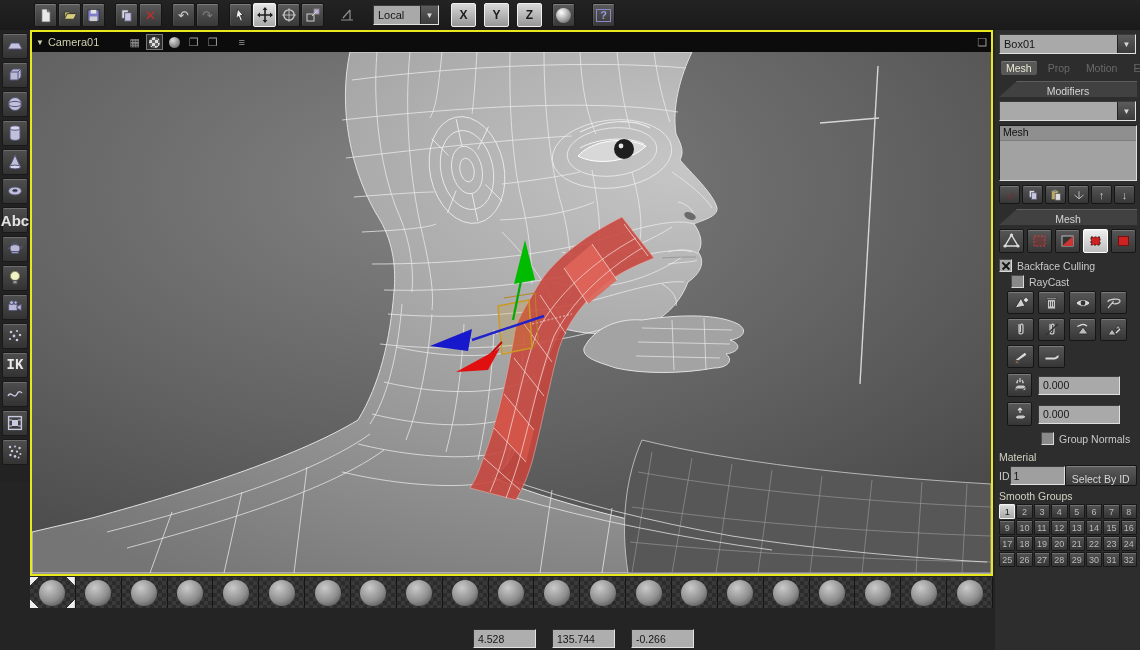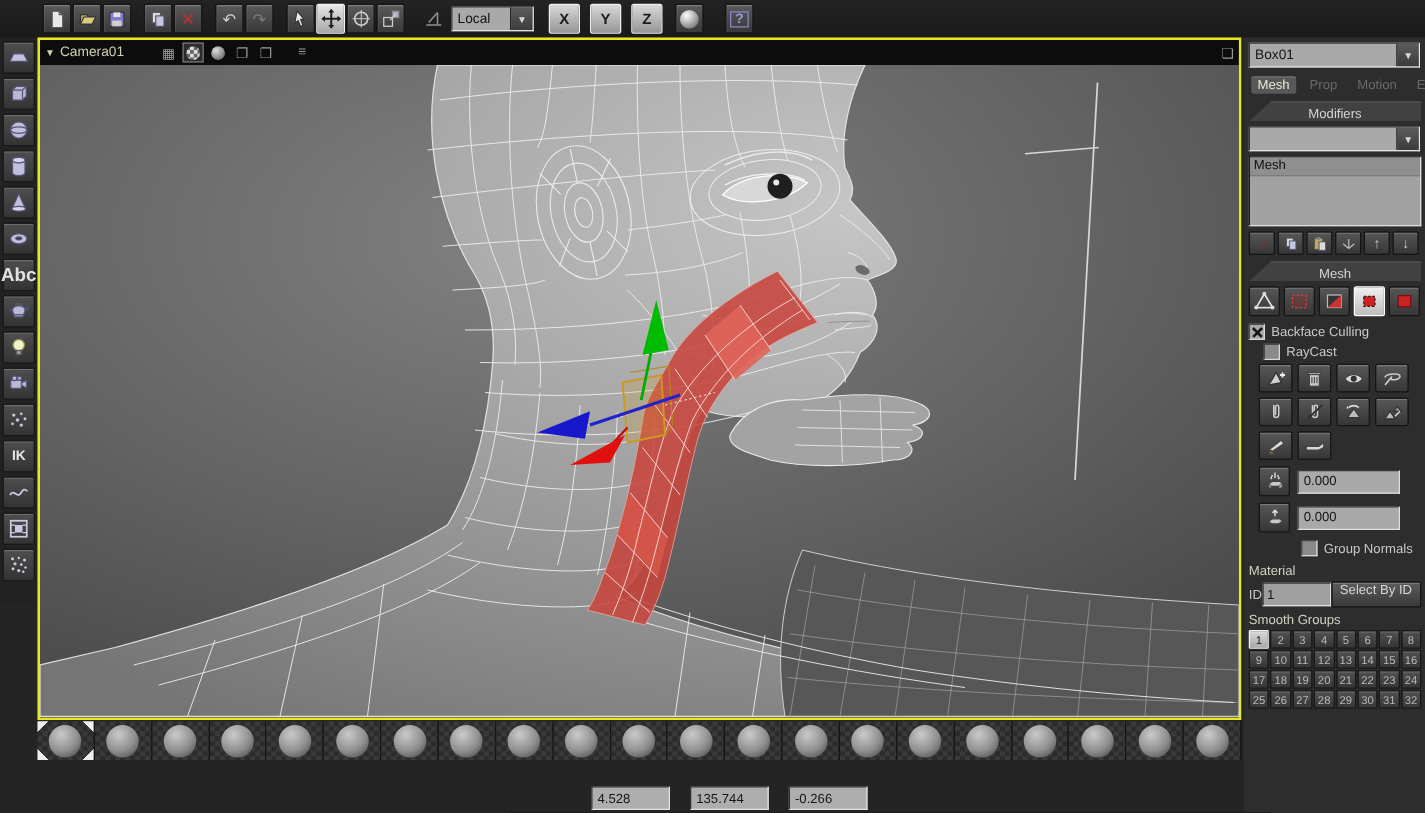--- a/index.html
+++ b/index.html
@@ -77,21 +77,21 @@
         background:linear-gradient(180deg,#585858,#363636);border:1px solid #161616;border-radius:2px;
         box-shadow:inset 0 1px 0 rgba(255,255,255,.22);box-sizing:border-box;}
   .numrow{display:flex;align-items:center;gap:6px;margin:5px 0 0 8px;}
   .numfield{width:76px;height:17px;background:#a9a9a9;border:1px solid;border-color:#3a3a3a #e0e0e0 #e0e0e0 #3a3a3a;
             color:#161616;font-size:10.5px;font-family:"Liberation Sans",sans-serif;padding:0 0 0 4px;box-sizing:content-box;}
   .seclabel{color:#d2d2c2;margin:6px 0 2px 0;}
   .idrow{display:flex;align-items:center;gap:0;margin:2px 0 4px 0;}
   .idfield{width:48px;height:15px;background:#9f9f9f;border:1px solid;border-color:#3a3a3a #e0e0e0 #e0e0e0 #3a3a3a;
            color:#161616;font-size:10.5px;font-family:"Liberation Sans",sans-serif;padding-left:3px;}
   .selbyid{height:19px;flex:1;background:linear-gradient(180deg,#5c5c5c,#3a3a3a);border:1px solid #161616;border-radius:2px;
-           color:#d6d6d6;font-size:10.5px;display:flex;align-items:flex-start;justify-content:center;
+           color:#d6d6d6;font-size:10.5px;display:flex;align-items:flex-end;justify-content:center;
            box-shadow:inset 0 1px 0 rgba(255,255,255,.22);}
   .sggrid{display:grid;grid-template-columns:repeat(8,1fr);gap:1px;margin-top:2px;}
   .sgbtn{height:15px;display:flex;align-items:center;justify-content:center;font-size:9px;color:#b9b9b9;
          background:linear-gradient(180deg,#525252,#353535);border:1px solid #181818;border-radius:1px;
          box-shadow:inset 0 1px 0 rgba(255,255,255,.18);box-sizing:border-box;}
   .sgbtn.active{background:linear-gradient(180deg,#d9d9d9,#a9a9a9);color:#161616;border-color:#f4f4f4;}
   
   .matstrip{position:absolute;left:30px;top:577px;width:963px;height:31px;display:flex;background:#1c1c1c;}
   .matcell{position:relative;flex:1;height:31px;border-right:1px solid #151515;box-sizing:border-box;
            background:conic-gradient(#3a3a3a 25%,#2b2b2b 0 50%,#3a3a3a 0 75%,#2b2b2b 0);background-size:8px 8px;
@@ -176,21 +176,21 @@
       <svg width="16" height="16" viewBox="0 0 16 16">
           <rect x="2" y="7" width="7" height="7" fill="none" stroke="#cfcfcf"></rect>
           <rect x="9" y="2" width="5" height="5" fill="#beaede" stroke="#888"></rect>
           <path d="M7 9l4-4" stroke="#cfcfcf"></path>
         </svg>
     </div>
     <div class="tgap" style="width:14px"></div>
     <svg width="18" height="16" viewBox="0 0 18 16">
         <path d="M2 13h12M11 13V3M4 11l7-8" stroke="#8f8f8f" stroke-width="1.2" fill="none"></path>
       </svg>
-    <div class="dropdown" style="width:66px;margin-left:4px">
+    <div class="dropdown" style="width:66px;margin-left:16px">
       <span class="dval">Local</span>
       <span class="droparrow">▼</span>
     </div>
     <div class="tgap" style="width:12px"></div>
     <div style="display:flex">
         <div class="axisbtn">X</div>
         <div class="axisbtn">Y</div>
         <div class="axisbtn">Z</div>
       </div>
     <div class="tgap" style="width:2px"></div>
@@ -269,21 +269,21 @@
             <circle cx="5" cy="5" r="1.3"></circle>
             <circle cx="11" cy="4" r="1.1"></circle>
             <circle cx="14" cy="8" r="1.2"></circle>
             <circle cx="8" cy="9" r="1.4"></circle>
             <circle cx="4" cy="12" r="1.1"></circle>
             <circle cx="11" cy="13" r="1.3"></circle>
           </g>
         </svg>
     </div>
     <div class="ltbtn">
-      <span class="lt-label" style="font-family:Liberation Sans, sans-serif;font-size:11px;color:#e8e8e8">IK</span>
+      <span class="lt-label" style="font-family:Liberation Mono, monospace;font-size:14px;color:#e8e8e8">IK</span>
     </div>
     <div class="ltbtn">
       <svg width="18" height="18" viewBox="0 0 18 18">
           <path d="M2 11c3-6 6 4 9-2 1.4-2.8 3-3 5-1" fill="none" stroke="#c9c9e2" stroke-width="1.4"></path>
         </svg>
     </div>
     <div class="ltbtn">
       <svg width="18" height="18" viewBox="0 0 18 18">
           <rect x="2.6" y="2.6" width="12.8" height="12.8" fill="none" stroke="#c9c9e2" stroke-width="1.4"></rect>
           <rect x="6" y="6" width="6" height="6" fill="#c9c9e2"></rect>

